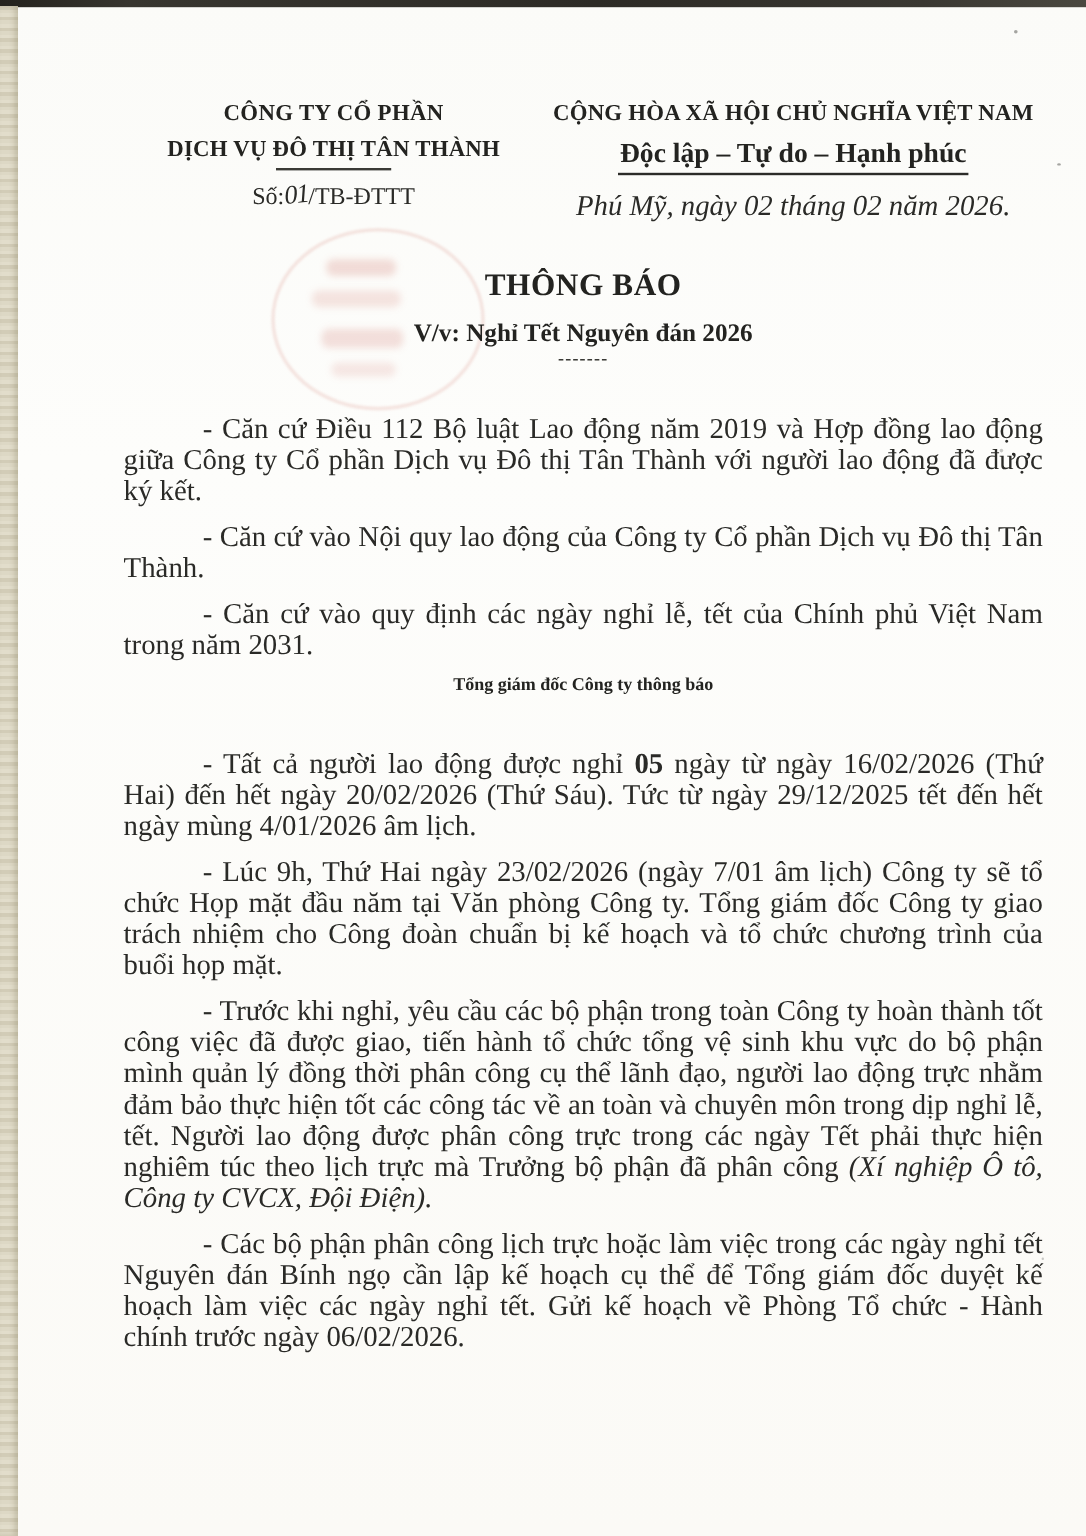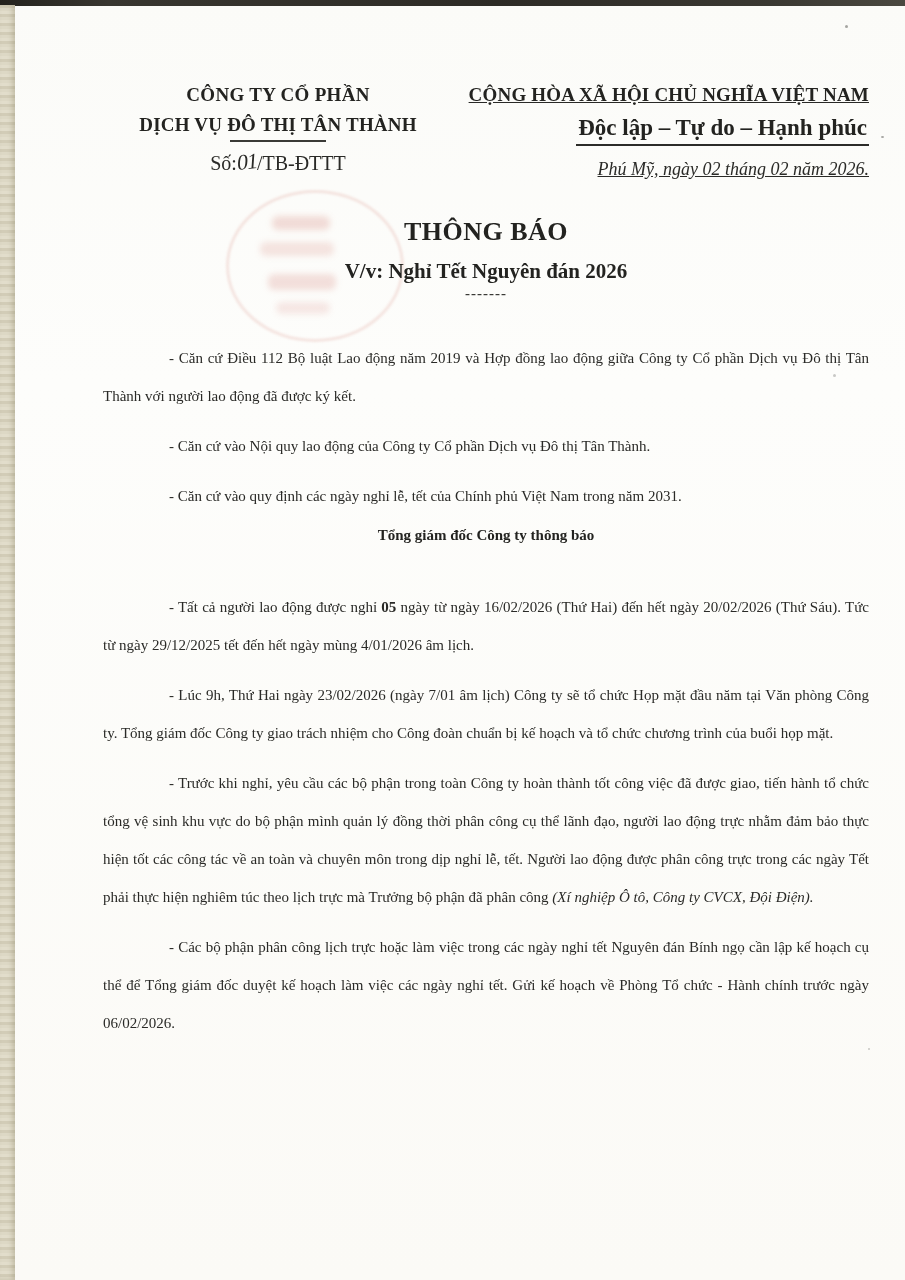--- a/index.html
+++ b/index.html
@@ -44,34 +44,34 @@
   .header-row { display: flex; }
   .issuer { width: 350px; text-align: center; flex-shrink: 0; }
   .issuer-1 { font-weight: bold; font-size: 19px; letter-spacing: .3px; color: #232320; }
   .issuer-2 { font-weight: bold; font-size: 19px; letter-spacing: .2px; margin-top: 8px; color: #232320; text-align: center; }
   .issuer-underline { width: 96px; height: 2px; background: #3a3a36; margin: 4px auto 8px; }
   .issuer-so { font-size: 20px; margin-top: 2px; }
   .handwritten {
     display: inline-block; font-style: italic; font-size: 22px;
     transform: rotate(-6deg) translateY(-1px); letter-spacing: -1px;
   }
-  .national { flex: 1; text-align: right; text-decoration: underline; }
+  .national { flex: 1; text-align: center; }
   .nat-1 { font-weight: bold; font-size: 19px; letter-spacing: .2px; color: #232320; }
   .nat-2 { display: inline-block; font-weight: bold; font-size: 23px; color: #232320;
            border-bottom: 2px solid #2c2c29; padding: 0 2px 3px; margin-top: 9px; }
-  .nat-3 { font-style: italic; font-size: 18px; margin-top: 13px; }
+  .nat-3 { font-style: italic; font-size: 24px; margin-top: 13px; }
 
   .title-block { text-align: center; margin-top: 37px; }
   .doc-title { font-weight: bold; font-size: 26px; letter-spacing: .5px; color: #232320; }
   .doc-subject { font-weight: bold; font-size: 21px; margin-top: 12px; color: #232320; }
   .doc-divider { font-weight: bold; font-size: 15px; letter-spacing: 1px; margin-top: 1px; color: #3a3a36; }
 
   .body { margin-top: 37px; }
   .body-p {
-    font-size: 15px; line-height: 38px; text-align: justify;
+    font-size: 24px; line-height: 26px; text-align: justify;
     text-indent: 66px; margin: 0 0 12px 0;
   }
   .section-heading {
     font-size: 15px; font-weight: bold; text-align: center;
     margin: 8px 0 44px 0; color: #232320;
   }
   .body-p b { font-weight: bold; }
   .body-p i { font-style: italic; }
 </style>
 </head>

